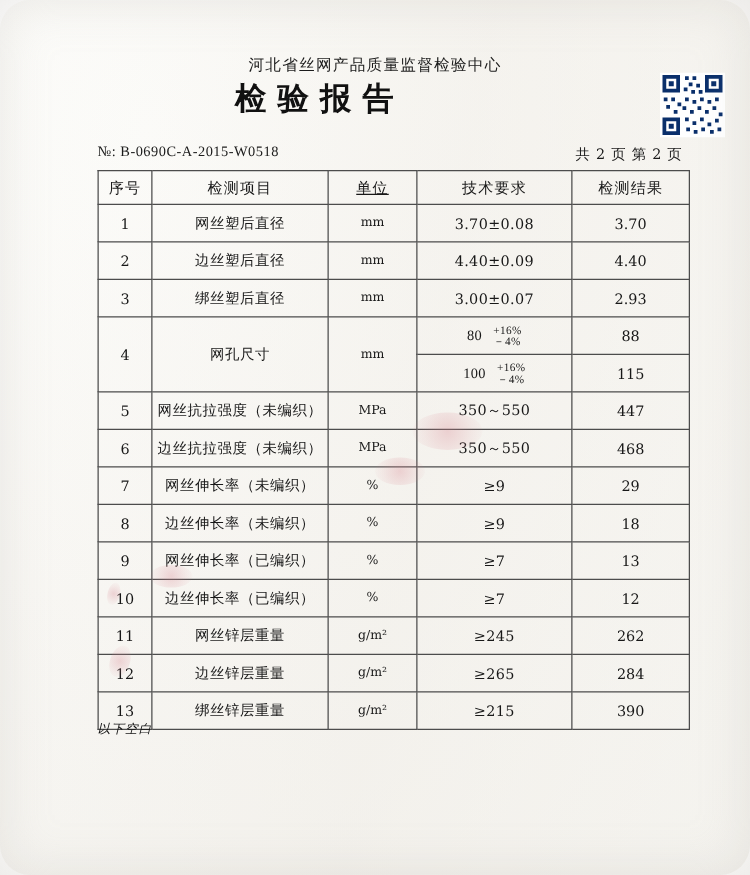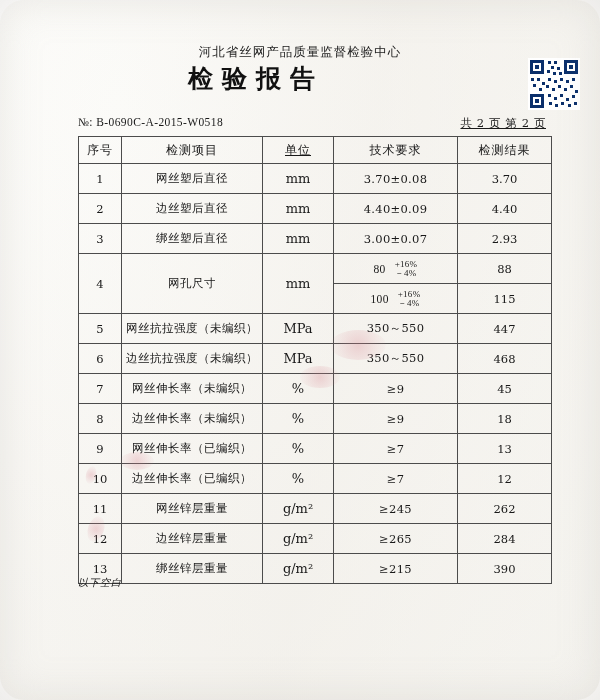--- a/index.html
+++ b/index.html
@@ -94,21 +94,20 @@
     letter-spacing: 0.4px;
     font-family: "Liberation Serif", serif;
   }
   .meta-pages {
     position: absolute;
     right: 0;
     top: 0;
     font-size: 11.5px;
     letter-spacing: 0.6px;
     font-family: "DejaVu Serif", serif;
-    text-decoration: underline;
   }
 
   
   .tbl-wrap {
     position: absolute;
     top: 136px;
     left: 78px;
     width: 468px;
   }
   table.report {
@@ -138,21 +137,21 @@
   .c-unit   { width: 70px; text-decoration: underline; }
   .c-req    { width: 123px; }
   .c-res    { width: 93px; }
 
   td.item-cell {
     font-size: 11.5px;
     letter-spacing: 0.5px;
   }
   td.unit-cell {
     font-family: "Liberation Serif", serif;
-    font-size: 13px;
+    font-size: 10px;
   }
   td.req-cell {
     font-family: "Liberation Serif", serif;
     font-size: 11.5px;
     letter-spacing: 0.3px;
     margin-top: 20px;
   }
   td.res-cell {
     font-family: "Liberation Serif", serif;
     font-size: 11.5px;
@@ -352,21 +351,21 @@
             <td class="item-cell">边丝抗拉强度（未编织）</td>
             <td class="unit-cell">MPa</td>
             <td class="req-cell">350～550</td>
             <td class="res-cell">468</td>
           </tr>
           <tr>
             <td class="no-cell">7</td>
             <td class="item-cell">网丝伸长率（未编织）</td>
             <td class="unit-cell">%</td>
             <td class="req-cell">≥9</td>
-            <td class="res-cell">45</td>
+            <td class="res-cell">29</td>
           </tr>
           <tr>
             <td class="no-cell">8</td>
             <td class="item-cell">边丝伸长率（未编织）</td>
             <td class="unit-cell">%</td>
             <td class="req-cell">≥9</td>
             <td class="res-cell">18</td>
           </tr>
           <tr>
             <td class="no-cell">9</td>

